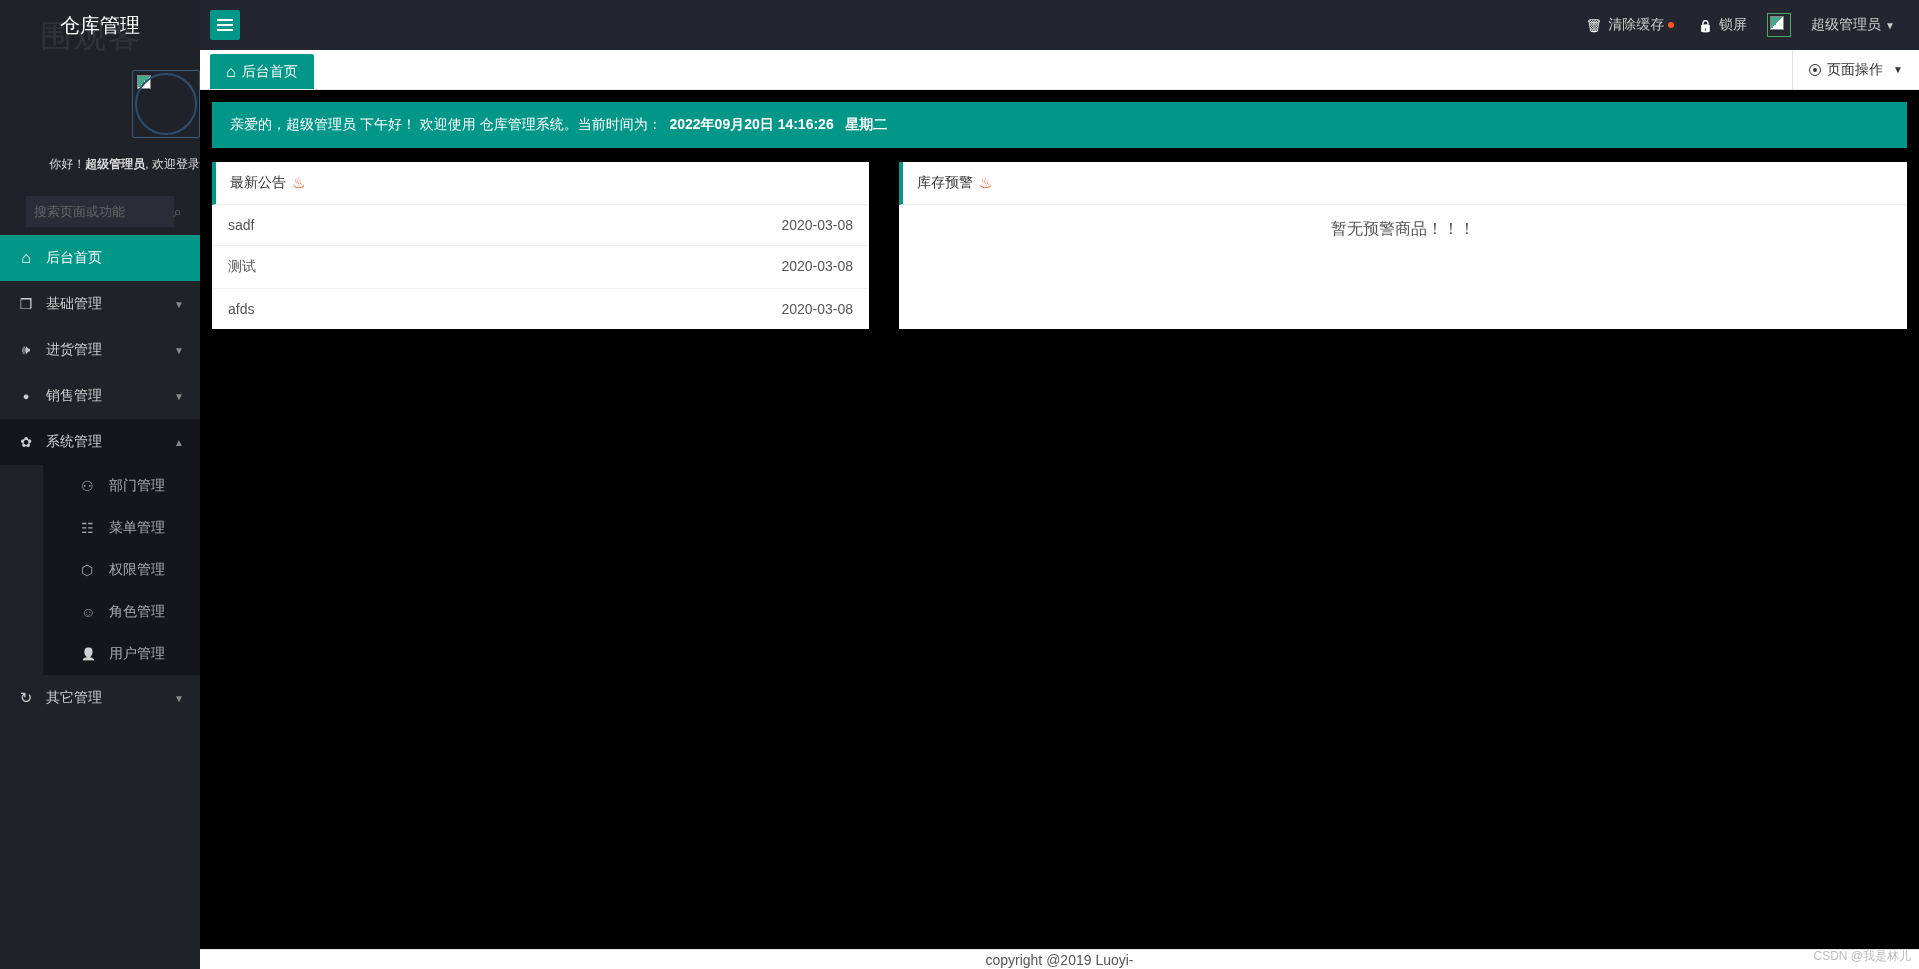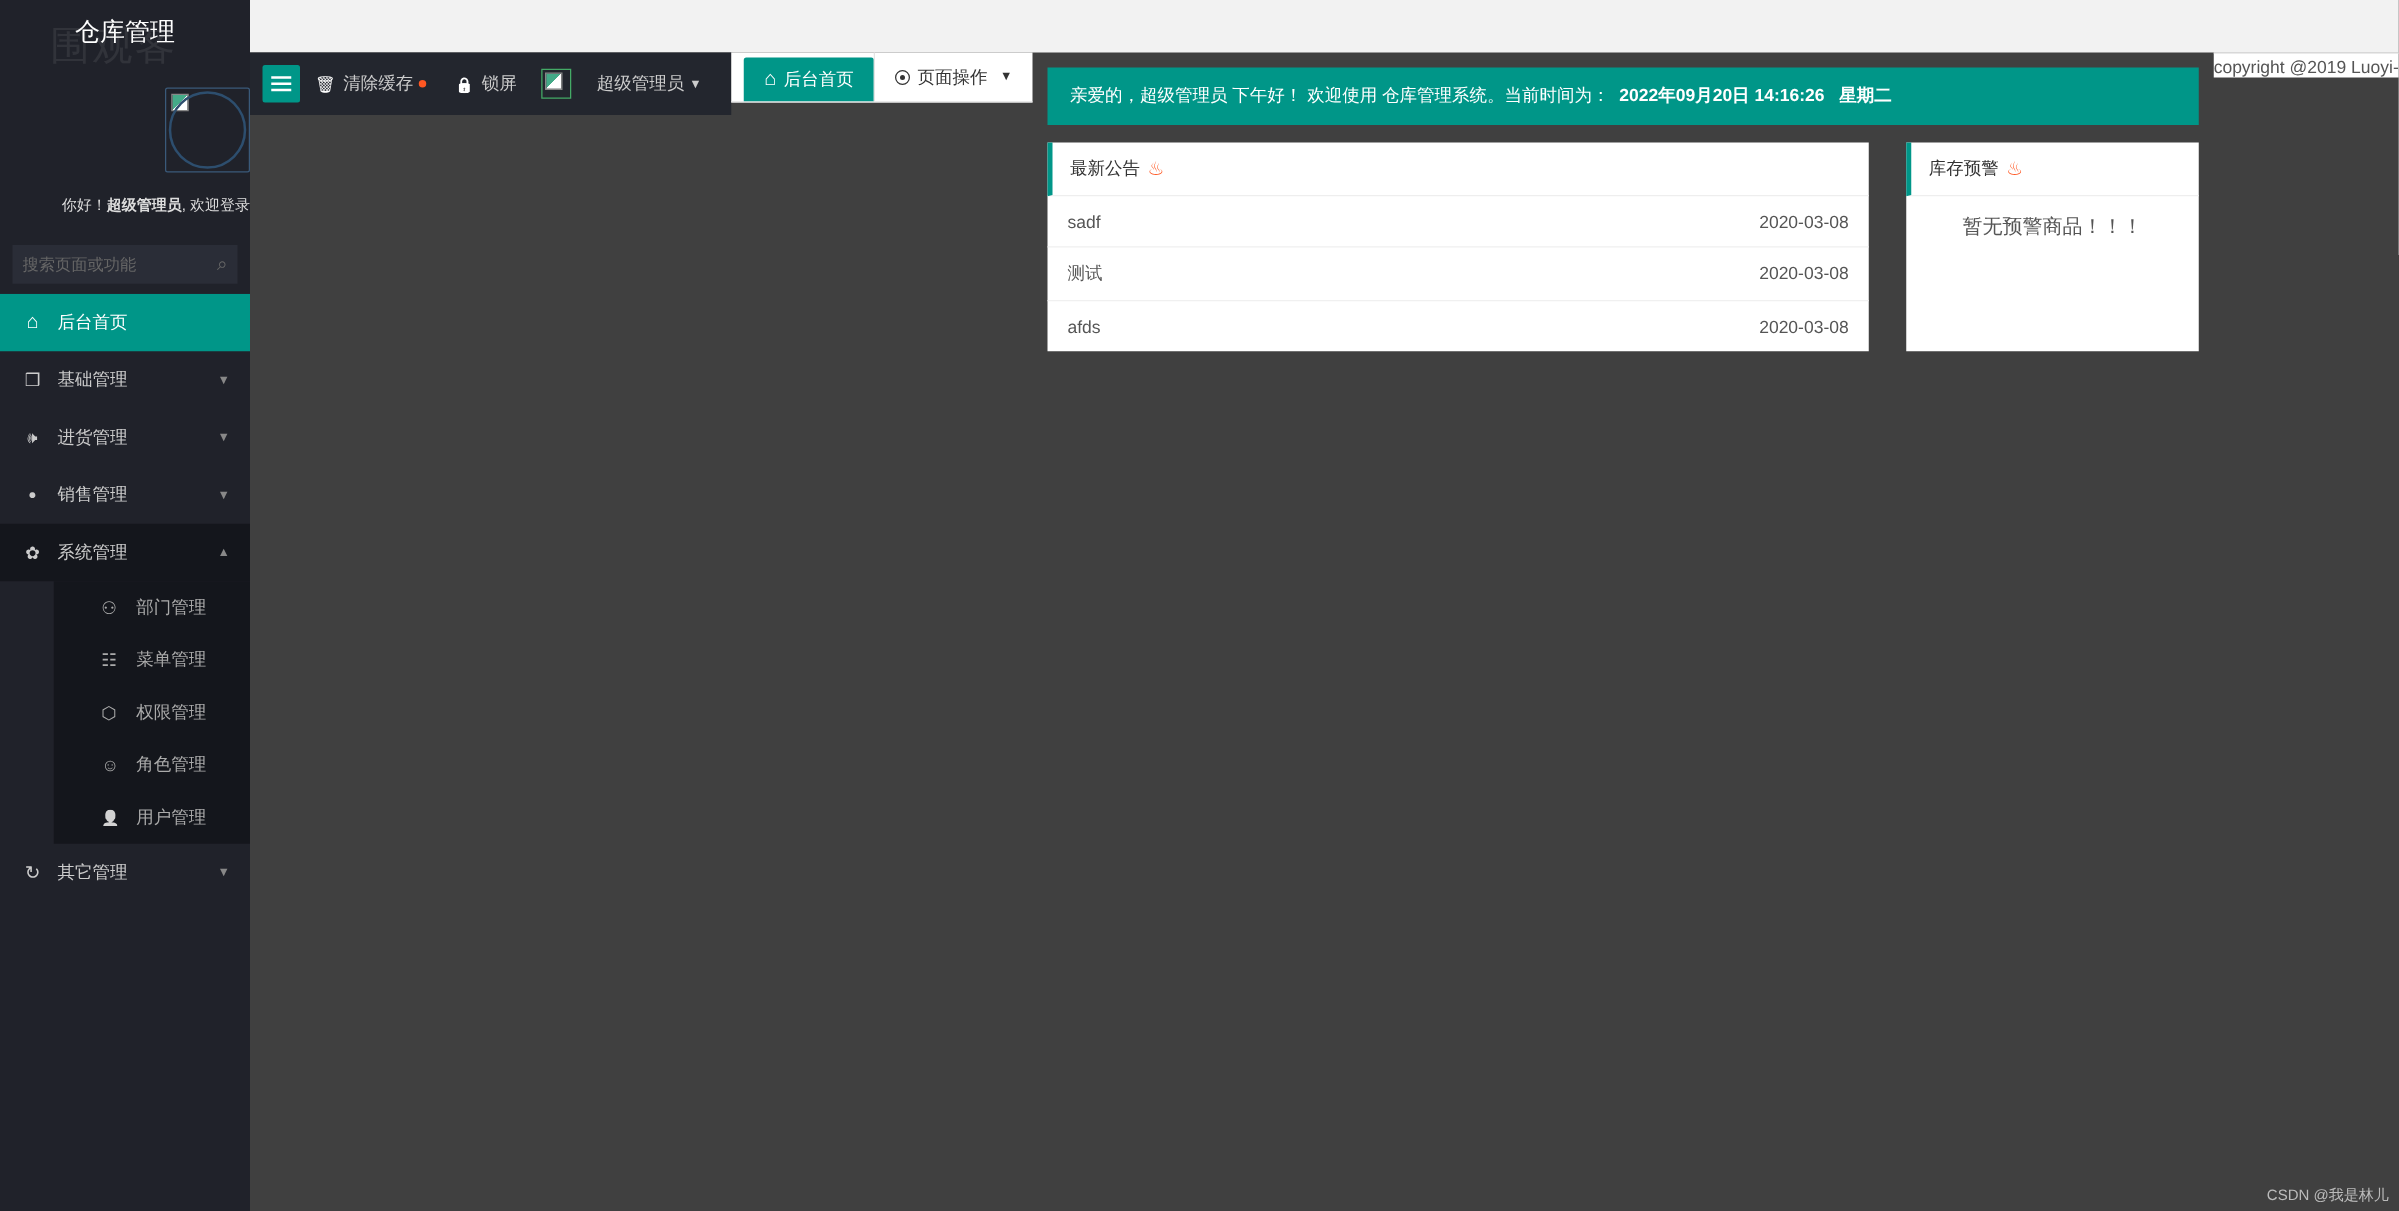--- a/index.html
+++ b/index.html
@@ -11,37 +11,37 @@
     .sidebar { width: 200px; background: #20222a; color: #fff; display: flex; flex-direction: column; position: relative; }
     .logo-area { height: 50px; display: flex; align-items: center; justify-content: center; font-size: 20px; color: #fff; position: relative; z-index: 2; }
     .watermark-bg { position: absolute; top: 15px; left: 40px; font-size: 32px; color: rgba(255,255,255,0.08); font-weight: 300; letter-spacing: 2px; z-index: 1; pointer-events: none; }
     .avatar-area { display: flex; flex-direction: column; align-items: flex-end; padding: 20px 0 15px; }
     .avatar { width: 68px; height: 68px; border: 1px solid #3a5a7a; border-radius: 2px; display: flex; align-items: flex-start; justify-content: flex-start; padding: 4px; position: relative; }
     .avatar::after { content: ""; position: absolute; inset: 2px; border: 2px solid #2d4e6e; border-radius: 50%; }
     .broken-img { width: 14px; height: 14px; background: linear-gradient(135deg, #4a8 50%, #fff 50%); border: 1px solid #888; }
     .welcome { font-size: 12px; color: #ddd; margin-top: 18px; }
     .welcome b { font-weight: bold; }
     
-    .search-box { padding: 0 10px; margin: 8px 0; position: relative; }
+    .search-box { padding: 0 26px; margin: 8px 0; position: relative; }
     .search-input { width: 100%; background: #2a2d37; border: none; color: #888; padding: 8px 30px 8px 8px; font-size: 13px; outline: none; }
     .search-input::placeholder { color: #666; }
     .search-icon { position: absolute; right: 18px; top: 7px; color: #666; font-size: 15px; }
     
     .nav-menu { flex: 1; overflow-y: auto; }
     .nav-item { display: flex; align-items: center; padding: 14px 16px; color: #ccc; cursor: pointer; position: relative; }
     .nav-item.active { background: #009688; color: #fff; }
     .nav-item.expanded { background: #14161c; }
     .nav-item .nav-icon { width: 20px; margin-right: 10px; display: inline-flex; align-items: center; justify-content: center; }
     .nav-item .chevron { position: absolute; right: 16px; font-size: 10px; color: #888; }
     .sub-menu { background: #14161c; margin-left: 43px; }
     .sub-item { display: flex; align-items: center; padding: 12px 16px 12px 38px; color: #aaa; cursor: pointer; }
     .sub-item .nav-icon { width: 18px; margin-right: 10px; display: inline-flex; }
     
     
-    .main { flex: 1; display: flex; flex-direction: row; background: #404040; margin-top: 42px; }
+    .main { flex: 1; display: flex; flex-direction: column; background: #000000; }
     
     
     .topbar { height: 50px; background: #23262e; display: flex; align-items: center; color: #ccc; padding-right: 12px; }
     .hamburger { width: 30px; height: 30px; background: #009688; margin-left: 10px; display: flex; align-items: center; justify-content: center; cursor: pointer; border-radius: 2px; }
     .hamburger-lines { width: 16px; height: 12px; display: flex; flex-direction: column; justify-content: space-between; }
     .hamburger-lines span { height: 2px; background: #fff; }
     .topbar-spacer { flex: 1; }
     .topbar-item { display: flex; align-items: center; padding: 0 12px; cursor: pointer; height: 50px; }
     .topbar-icon { margin-right: 6px; font-size: 14px; }
     .dot-orange { width: 6px; height: 6px; background: #ff5722; border-radius: 50%; margin-left: 4px; display: inline-block; }

